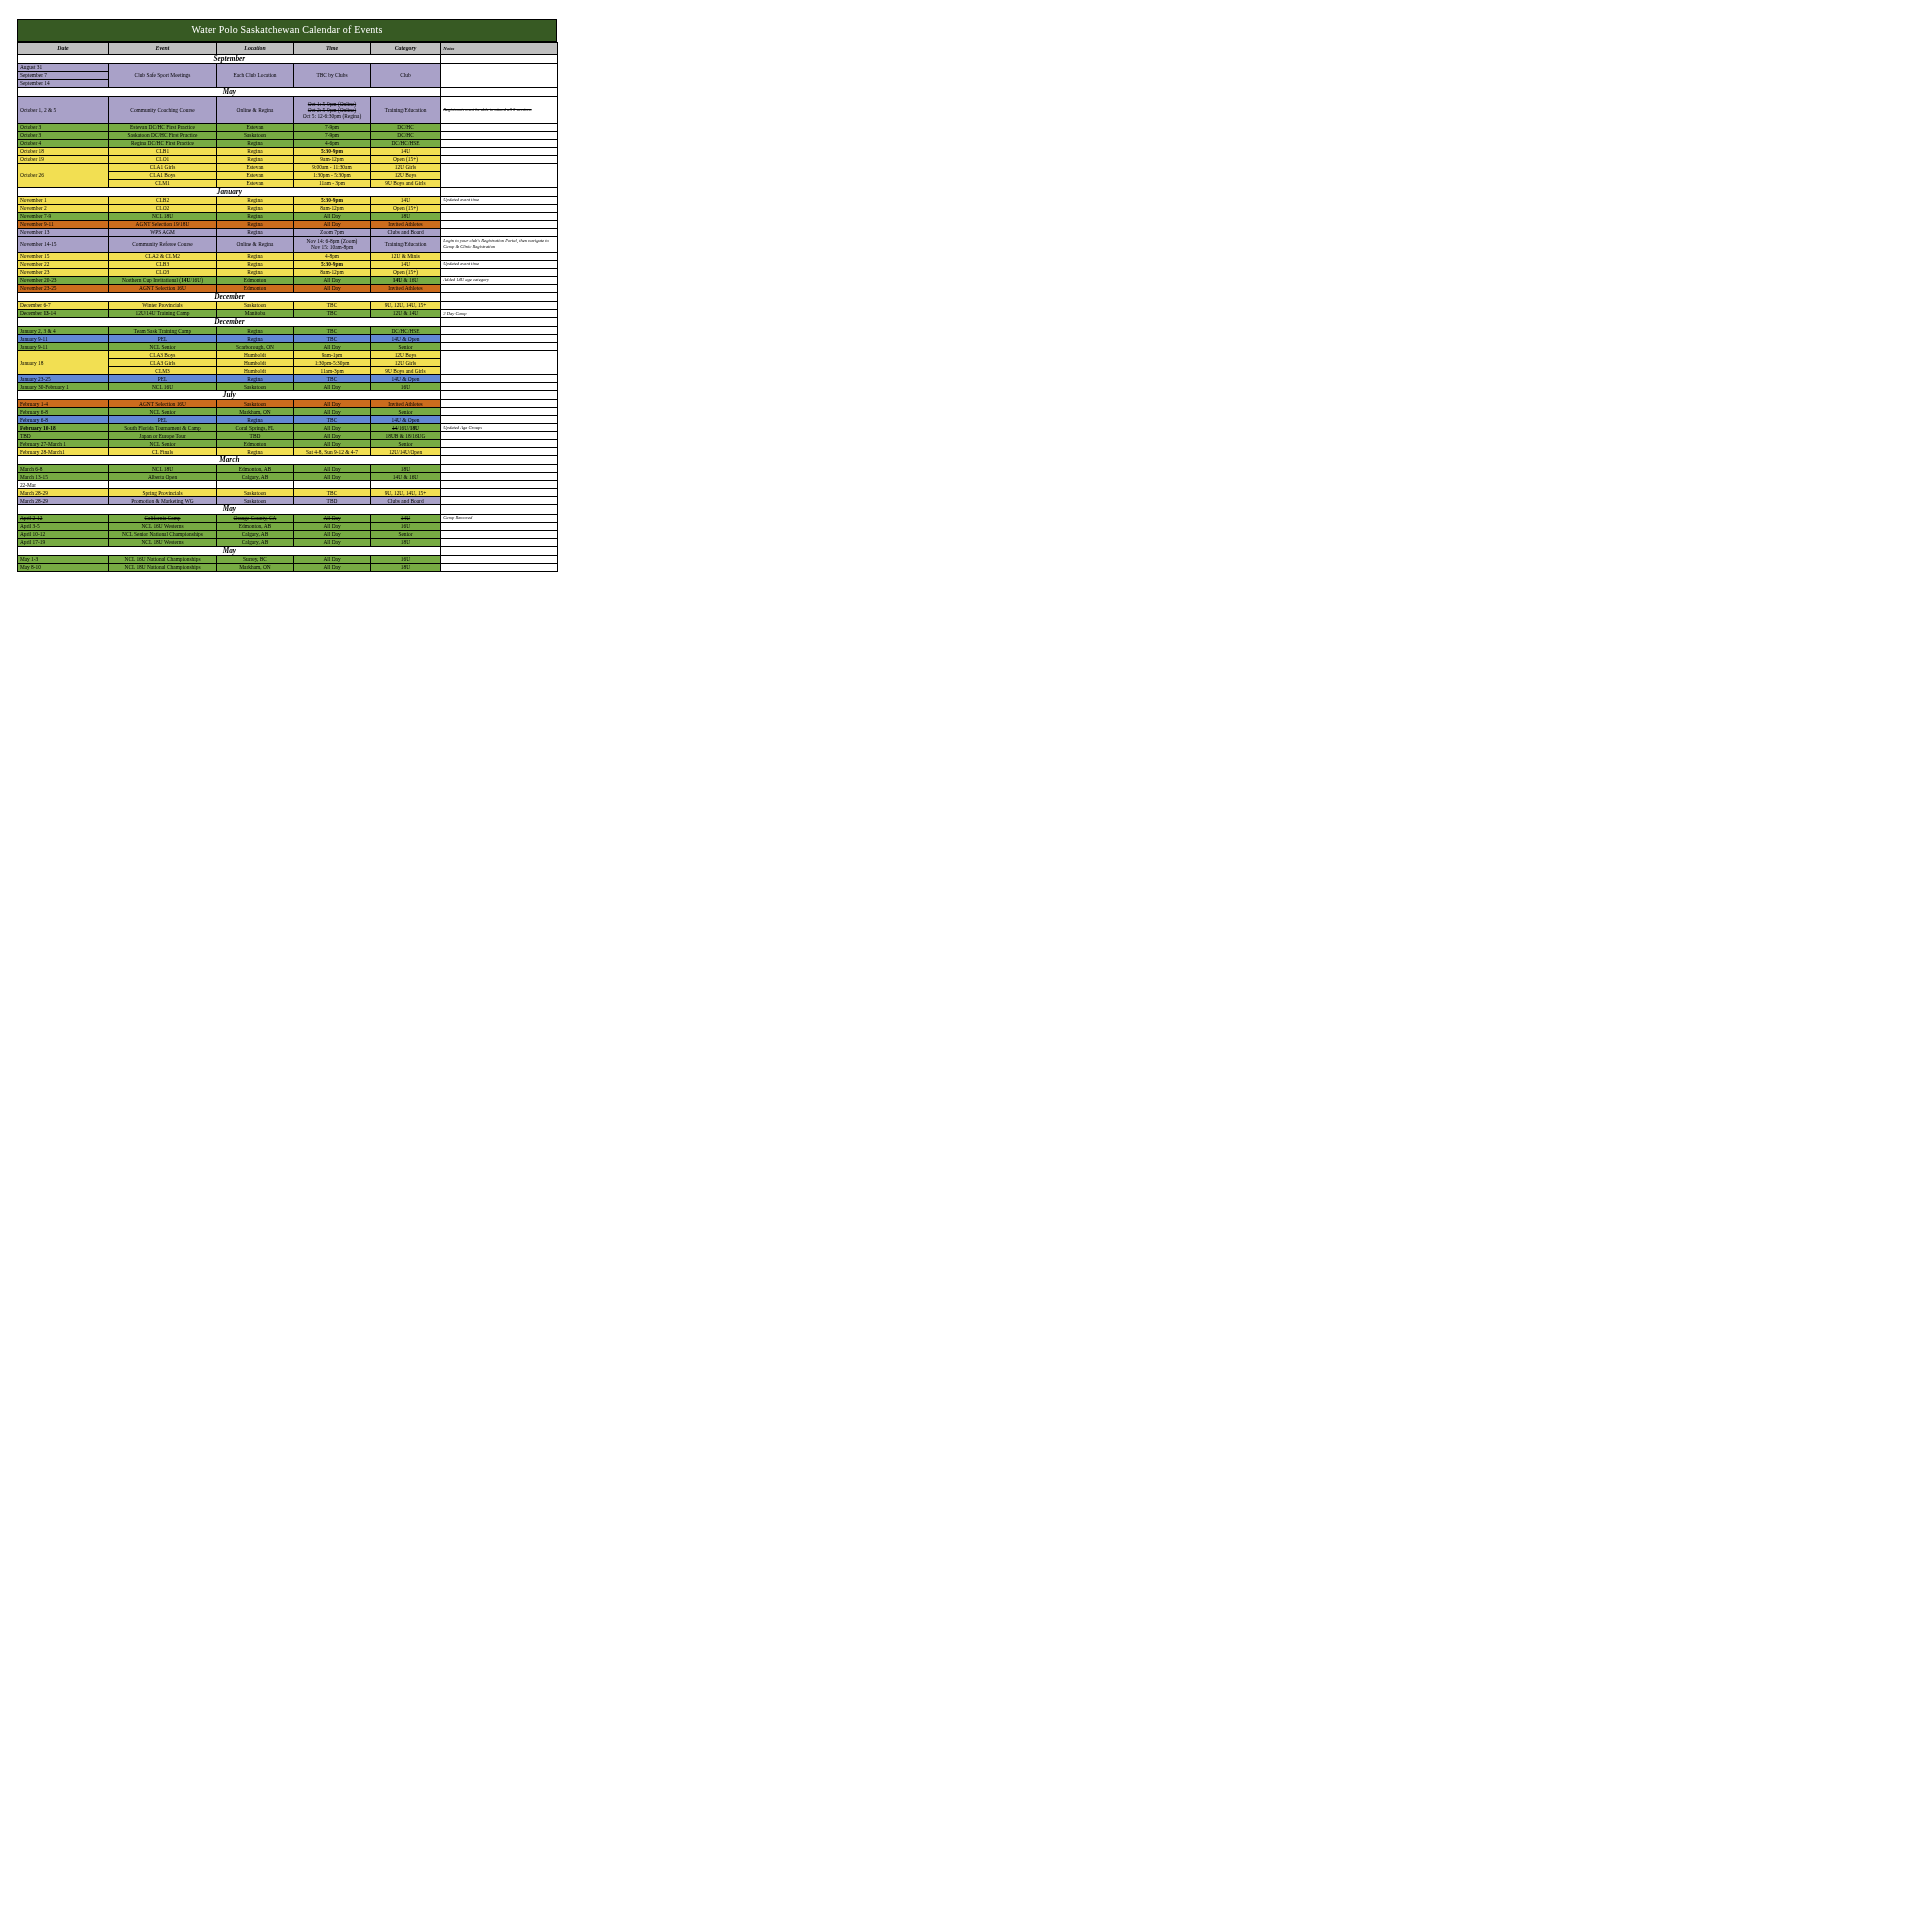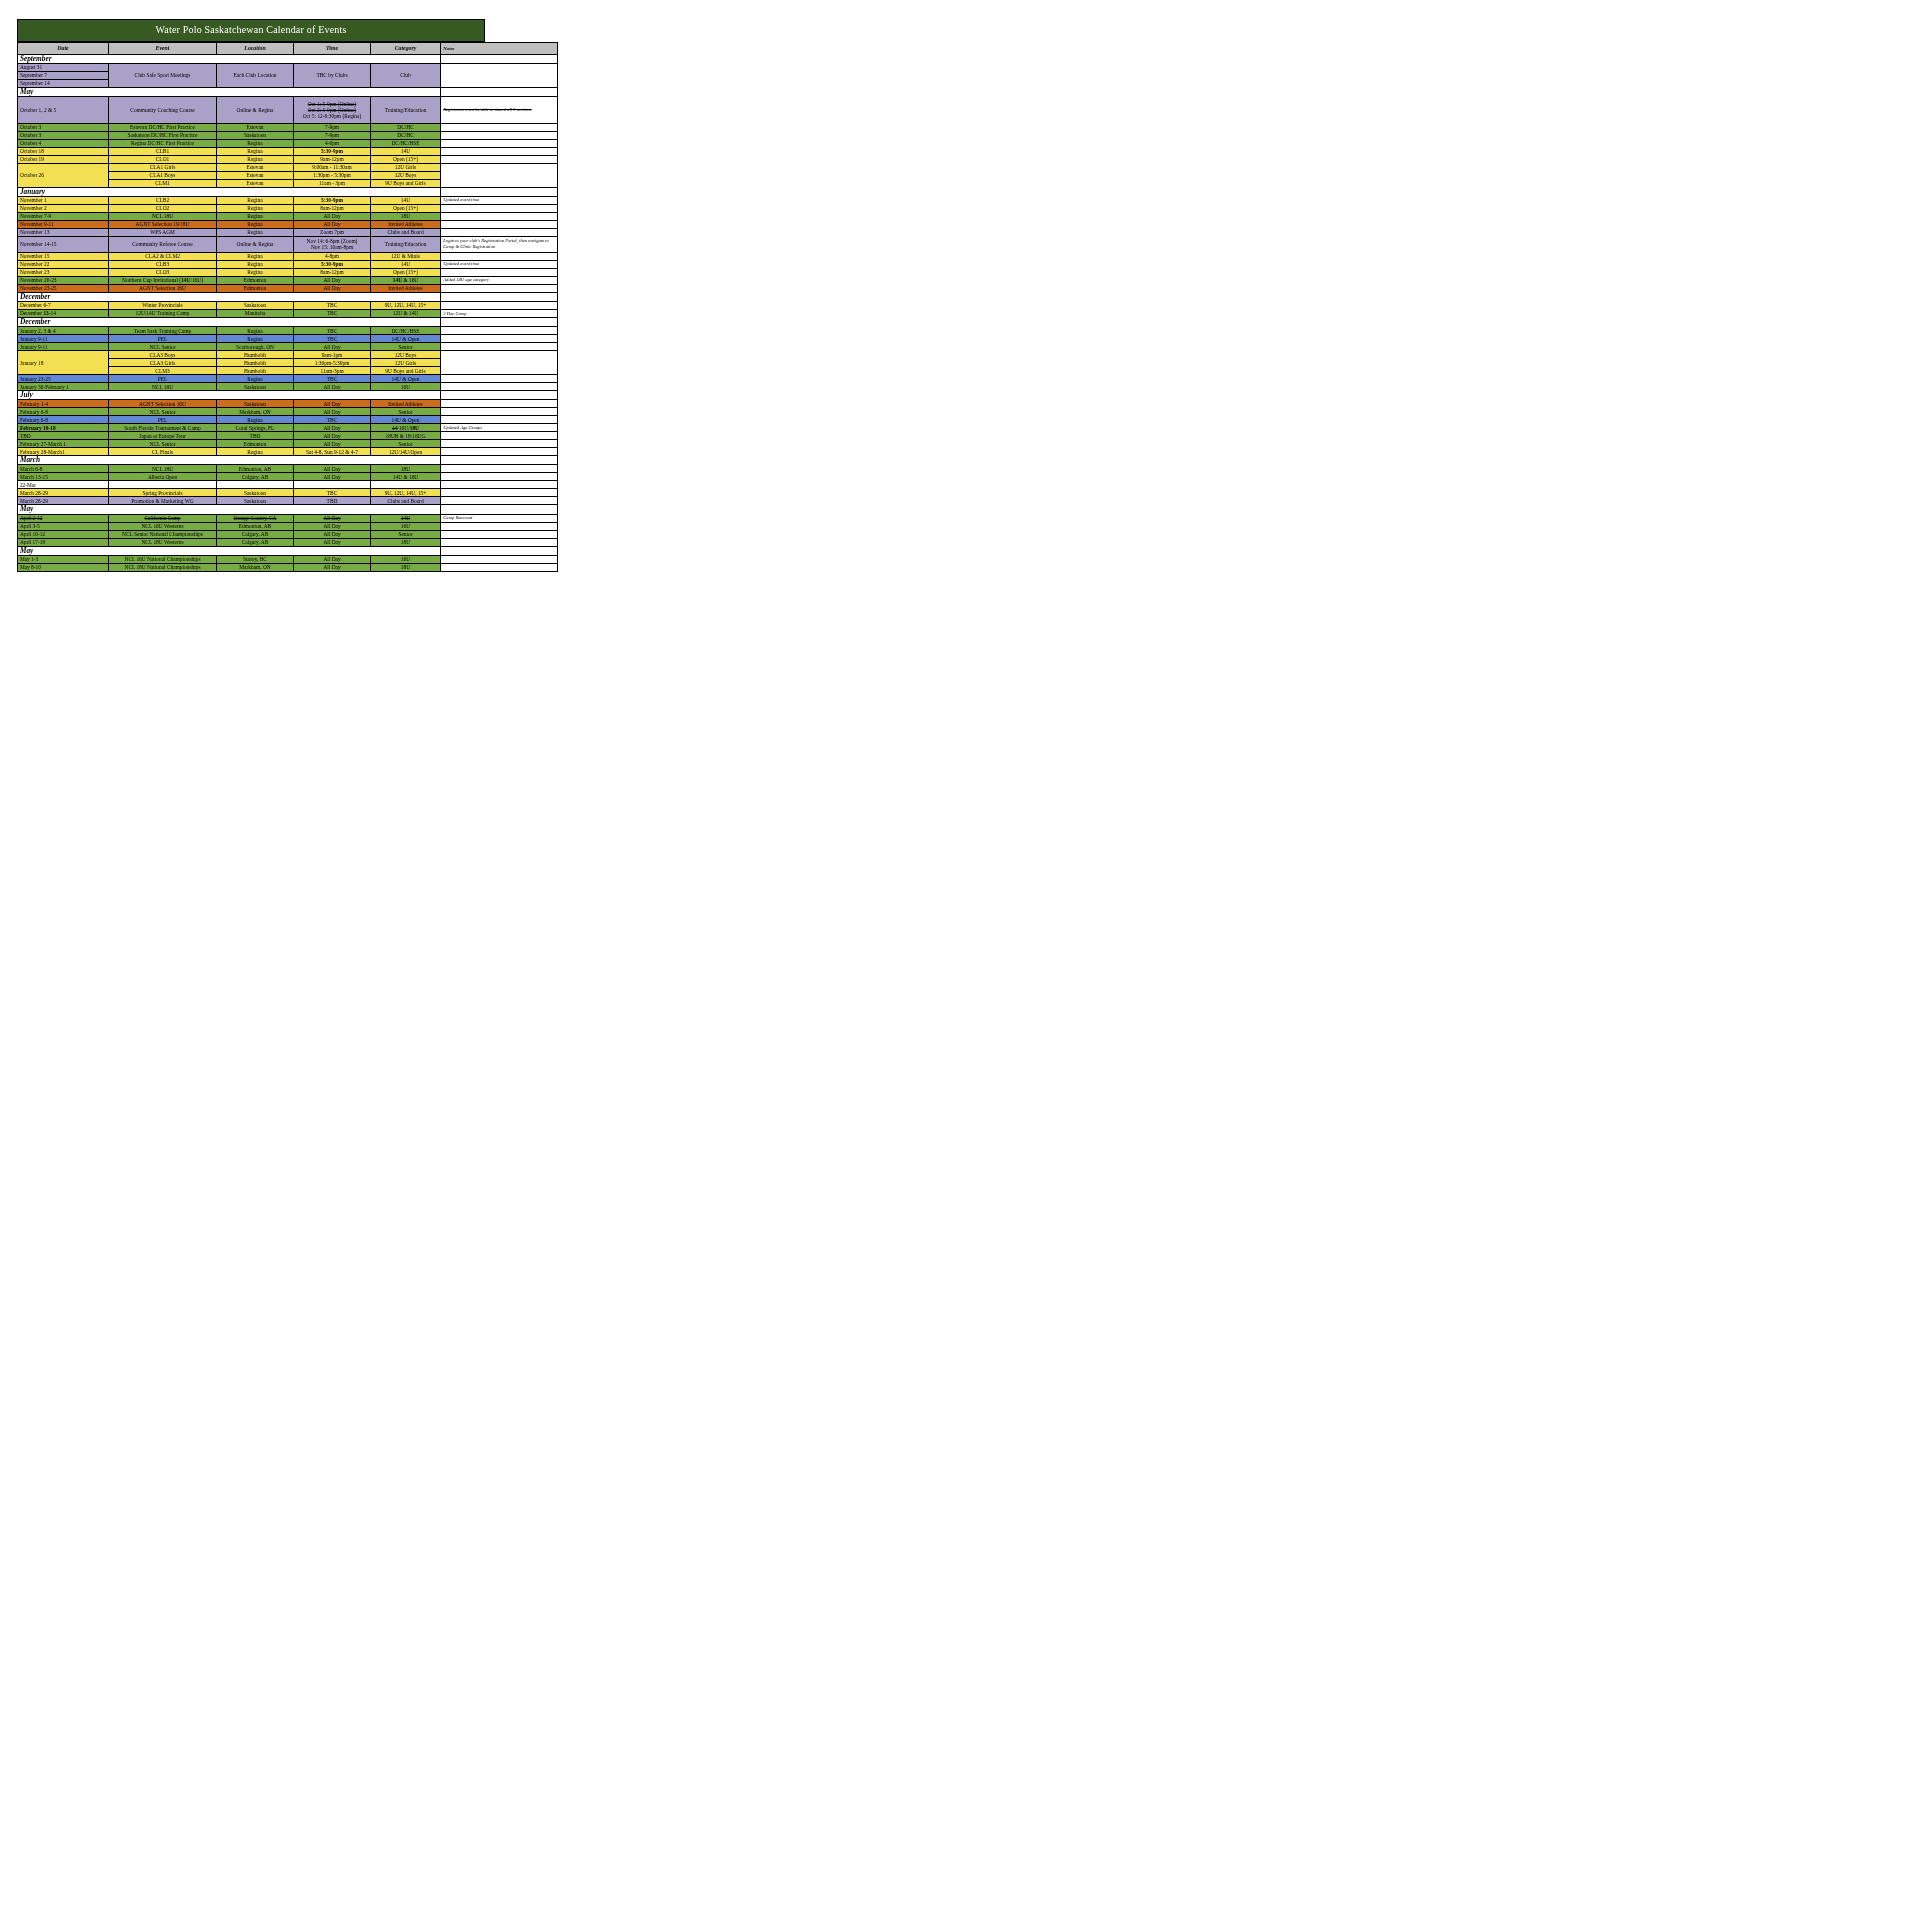--- a/index.html
+++ b/index.html
@@ -1,30 +1,30 @@
 <!DOCTYPE html>
 <html style="--title_bg: #375A23; --title_text: #FFFFFF; --header_bg: #BFBFBF; --purple: #A9A1C8; --green: #77AB43; --yellow: #F2DF52; --orange: #CC6C1D; --blue: #6288D3; --border: #000000;font-size:6.2px"><head>
 <meta charset="utf-8">
 <style>
   html,body{margin:0;padding:0;background:#fff;}
   body{width:573px;height:655px;overflow:hidden;font-family:"Liberation Serif",serif;color:#000;}
   .page{position:absolute;left:17px;top:19px;width:540px;}
-  .title-bar{box-sizing:border-box;width:468px;height:23px;border:1.2px solid #000;
+  .title-bar{box-sizing:border-box;width:540px;height:23px;border:1.2px solid #000;
     background:var(--title_bg);color:var(--title_text);text-align:center;
     font-size:10px;line-height:20.4px;letter-spacing:0.2px;font-family:Liberation Serif, serif;}
   table.cal{border-collapse:collapse;table-layout:fixed;width:540px;}
   th,td{box-sizing:border-box;overflow:hidden;vertical-align:middle;}
   th{background:var(--header_bg);border:1.2px solid #000;border-top-width:0.8px;height:11.6px;
      font-style:italic;font-weight:bold;font-size:5.8px;text-align:center;padding:0 0.8px;}
   th.c-notes{border-left-width:0.4px;text-align:left;font-size:4.8px;padding-left:2.3px;}
   td{border:1.2px solid #000;height:8px;font-size:5.4px;line-height:1.12;text-align:center;padding:0 1.2px;background:#fff;}
   td.d{text-align:left;padding-left:1.9px;}
   td.n{border-width:0.8px 1.2px 0.8px 0.4px;font-style:italic;font-size:4.6px;text-align:left;
        padding-left:2.3px;line-height:1.25;background:#fff !important;}
-  tr.month td.m{font-weight:bold;font-style:italic;font-size:7.3px;text-align:left;padding-left:1.9px;height:8.5px;margin-left:12px;}
+  tr.month td.m{font-weight:bold;font-style:italic;font-size:7.3px;text-align:center;padding-left:1.9px;height:8.5px;margin-left:12px;}
   tr.h3 td{height:26.6px;}
   tr.h2 td{height:16px;}
   td.it{border-top-width:0.8px;}
   td.ib{border-bottom-width:0.8px;}
   tr.bg-purple td:not(.n){background:var(--purple);}
   tr.bg-green  td:not(.n){background:var(--green);}
   tr.bg-yellow td:not(.n){background:var(--yellow);}
   tr.bg-orange td:not(.n){background:var(--orange);}
   tr.bg-blue   td:not(.n){background:var(--blue);}
   tr.bg-white  td:not(.n){background:#fff;}

